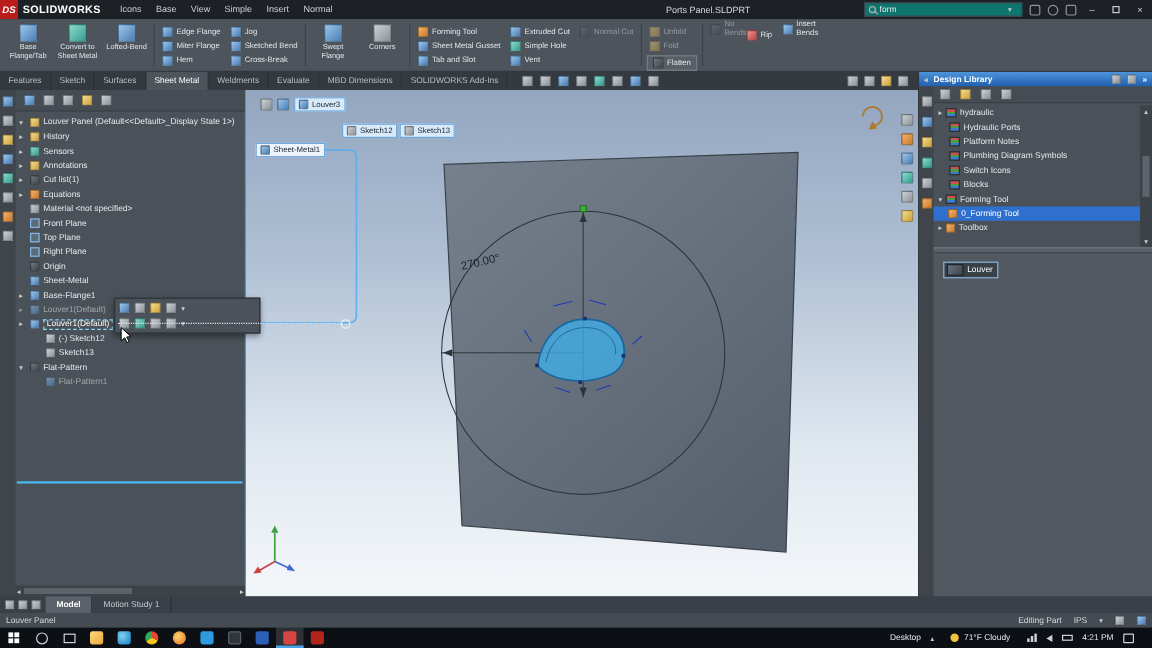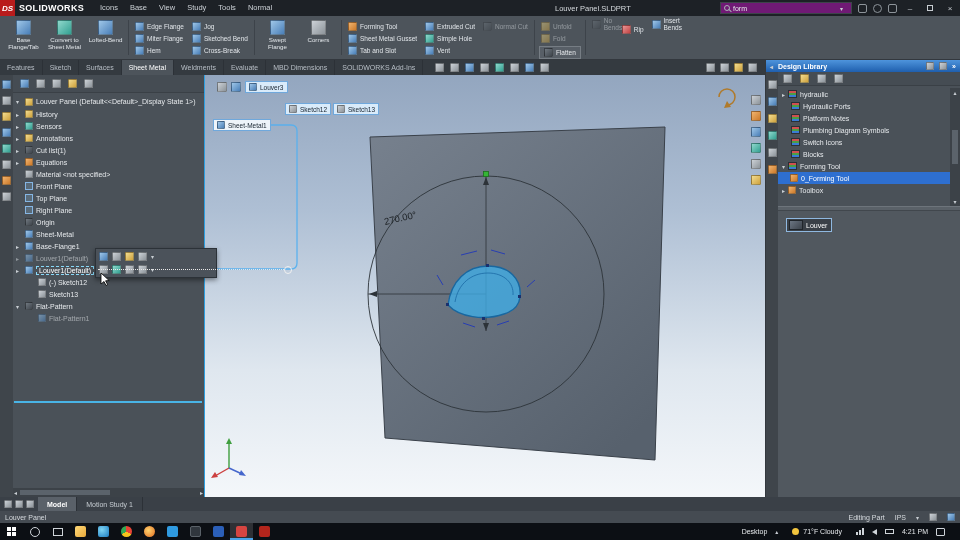--- a/index.html
+++ b/index.html
@@ -19,21 +19,21 @@
 .chevr::before{content:"▸";font-size:6px;color:#c8cdd2}
 .chevl::before{content:"◂";font-size:6px;color:#c8cdd2}
 .chevu::before{content:"▴";font-size:6px;color:#c8cdd2}
 
 .titlebar{position:absolute;top:0;left:0;width:960px;height:16px;background:#1d2126;display:flex;align-items:center}
 .logo-ds{width:15px;height:16px;background:#b91c1c;color:#fff;font-weight:bold;font-size:8px;font-style:italic;display:flex;align-items:center;justify-content:center}
 .logo-text{font-weight:bold;font-size:9px;color:#fff;margin:0 10px 0 4px;letter-spacing:.3px}
 .menu-item{padding:0 6px;line-height:16px;font-size:7.5px;color:#ccd1d6}
 .tb-title{position:absolute;left:555px;top:4px;font-size:7.5px;color:#d6dade}
 .tb-right{margin-left:auto;display:flex;align-items:center;gap:6px;padding-right:3px}
-.tb-search{display:flex;align-items:center;background:#701a75;border:1px solid #3e444b;height:12px;width:132px;padding:0 3px;gap:3px}
+.tb-search{display:flex;align-items:center;background:#0f766e;border:1px solid #3e444b;height:12px;width:132px;padding:0 3px;gap:3px}
 .tb-search input{background:transparent;border:0;outline:none;color:#e6e9ec;font-size:7px;width:104px;font-family:inherit}
 .mag{width:6px;height:6px;border:1px solid #aab0b6;border-radius:50%;position:relative;flex:none}
 .mag::after{content:"";position:absolute;width:4px;height:1px;background:#aab0b6;transform:rotate(45deg);right:-3px;bottom:-1px}
 .tbic{width:9px;height:9px;border:1px solid #8d949a;border-radius:2px}
 .wbtn{width:14px;height:12px;display:flex;align-items:center;justify-content:center;color:#c8cdd2;font-size:8px}
 .wmax{width:6px;height:6px;border:1px solid #c8cdd2}
 
 .ribbon{position:absolute;top:16px;left:0;width:960px;height:44px;background:#4d545b;border-bottom:1px solid #33383e;display:flex;align-items:stretch;padding:1px 2px}
 .rgroup{display:flex;align-items:flex-start;padding:1px 3px;gap:4px}
 .rsep{width:1px;background:#3d434a;margin:3px 1px}
@@ -131,24 +131,24 @@
 <body>
 
 <div class="screen">
 
   <div class="titlebar">
     <div class="logo-ds">DS</div>
     <div class="logo-text">SOLIDWORKS</div>
     <div class="menu-item">Icons</div>
     <div class="menu-item">Base</div>
     <div class="menu-item">View</div>
-    <div class="menu-item">Study</div>
-    <div class="menu-item">Tools</div>
+    <div class="menu-item">Simple</div>
+    <div class="menu-item">Insert</div>
     <div class="menu-item">Normal</div>
-    <div class="tb-title">Louver Panel.SLDPRT</div>
+    <div class="tb-title">Ports Panel.SLDPRT</div>
     <div class="tb-right">
       <div class="tb-search">
         <span class="mag"></span>
         <input value="form" style="">
         <span class="chevd"></span>
       </div>
       <span class="tbic"></span>
       <span class="tbic" style="border-radius:50%"></span>
       <span class="tbic"></span>
       <span class="wbtn">–</span>

